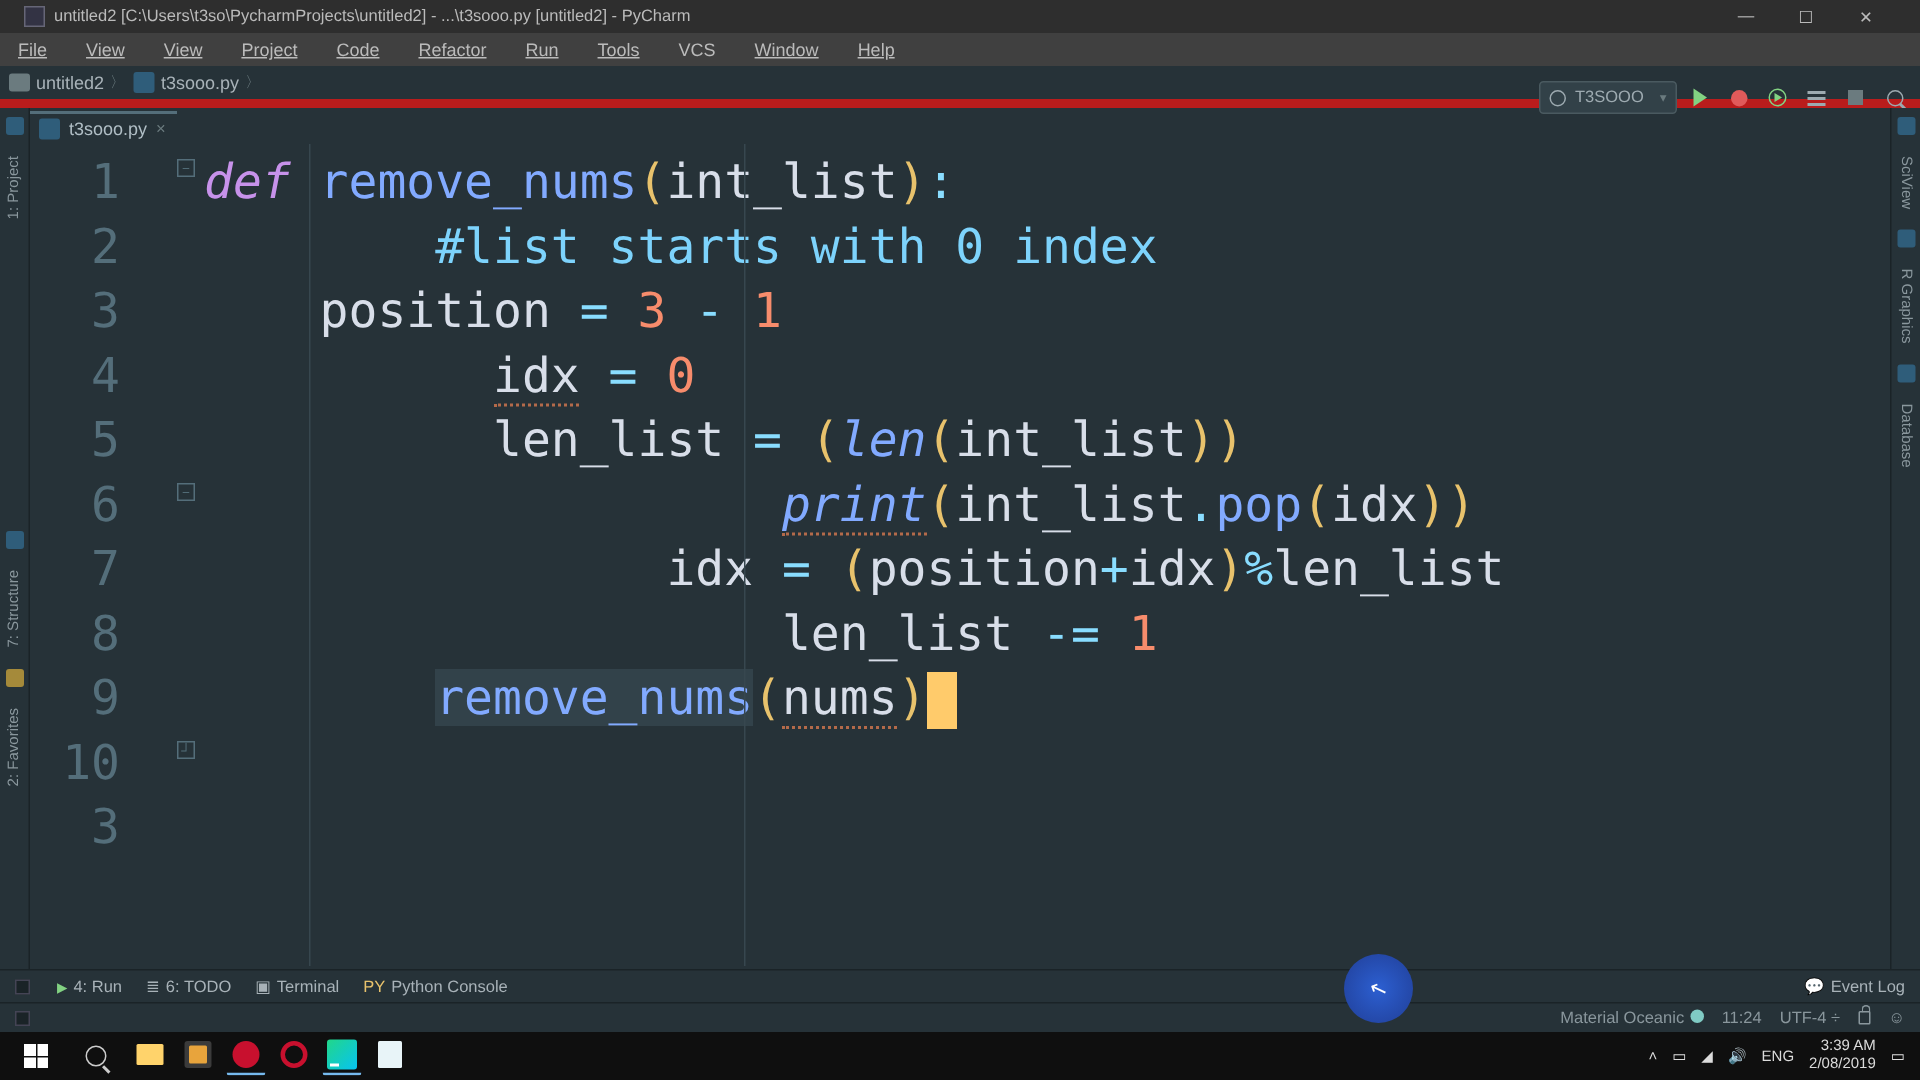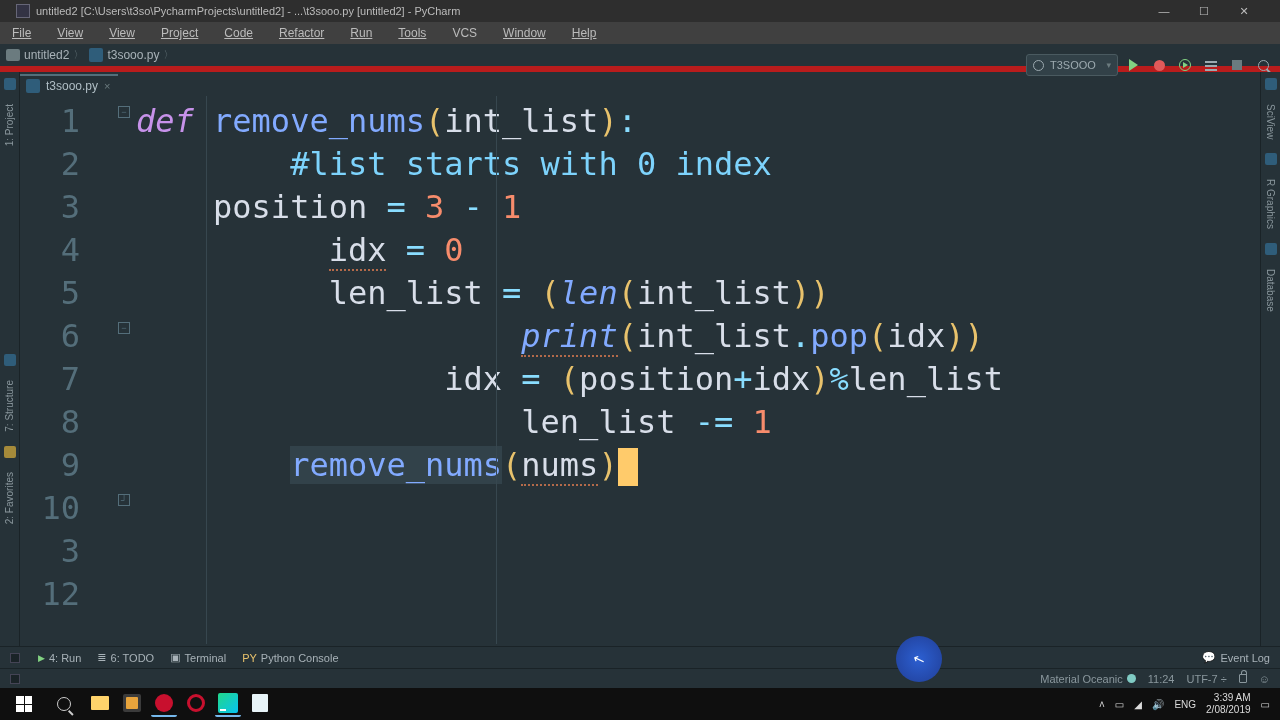--- a/index.html
+++ b/index.html
@@ -383,21 +383,20 @@
     <div class="ln">2</div>
     <div class="ln">3</div>
     <div class="ln">4</div>
     <div class="ln">5</div>
     <div class="ln">6</div>
     <div class="ln">7</div>
     <div class="ln">8</div>
     <div class="ln">9</div>
     <div class="ln">10</div>
     <div class="ln">3</div>
-    <div class="ln">12</div>
   </div>
   <div class="fold-col">
     <div class="fold-mark" style="top:10px;">−</div>
     <div class="fold-mark" style="top:226px;">−</div>
     <div class="fold-mark" style="top:398px;">┘</div>
   </div>
   <div class="code-area">
     <div class="indent-guide" style="left:70px;"></div>
     <div class="indent-guide" style="left:360px;"></div>
 
@@ -450,21 +449,21 @@
     </div>
 </div>
 
 <div class="statusbar">
   <div class="sb-left">
     <div class="box-ico"></div>
   </div>
   <div class="sb-spacer"></div>
   <span><span>Material Oceanic</span><span class="theme-dot"></span></span>
   <span>11:24</span>
-  <span><span>UTF-7</span> <span>÷</span></span>
+  <span><span>UTF-4</span> <span>÷</span></span>
   <span class="lock-ico"></span>
   <span style="color:#8a979d;">☺</span>
 </div>
 
 <div class="cursor-circle">
   <span class="cursor-arrow">↖</span>
 </div>
 
 <div class="taskbar">
   <div class="tb-btn">

